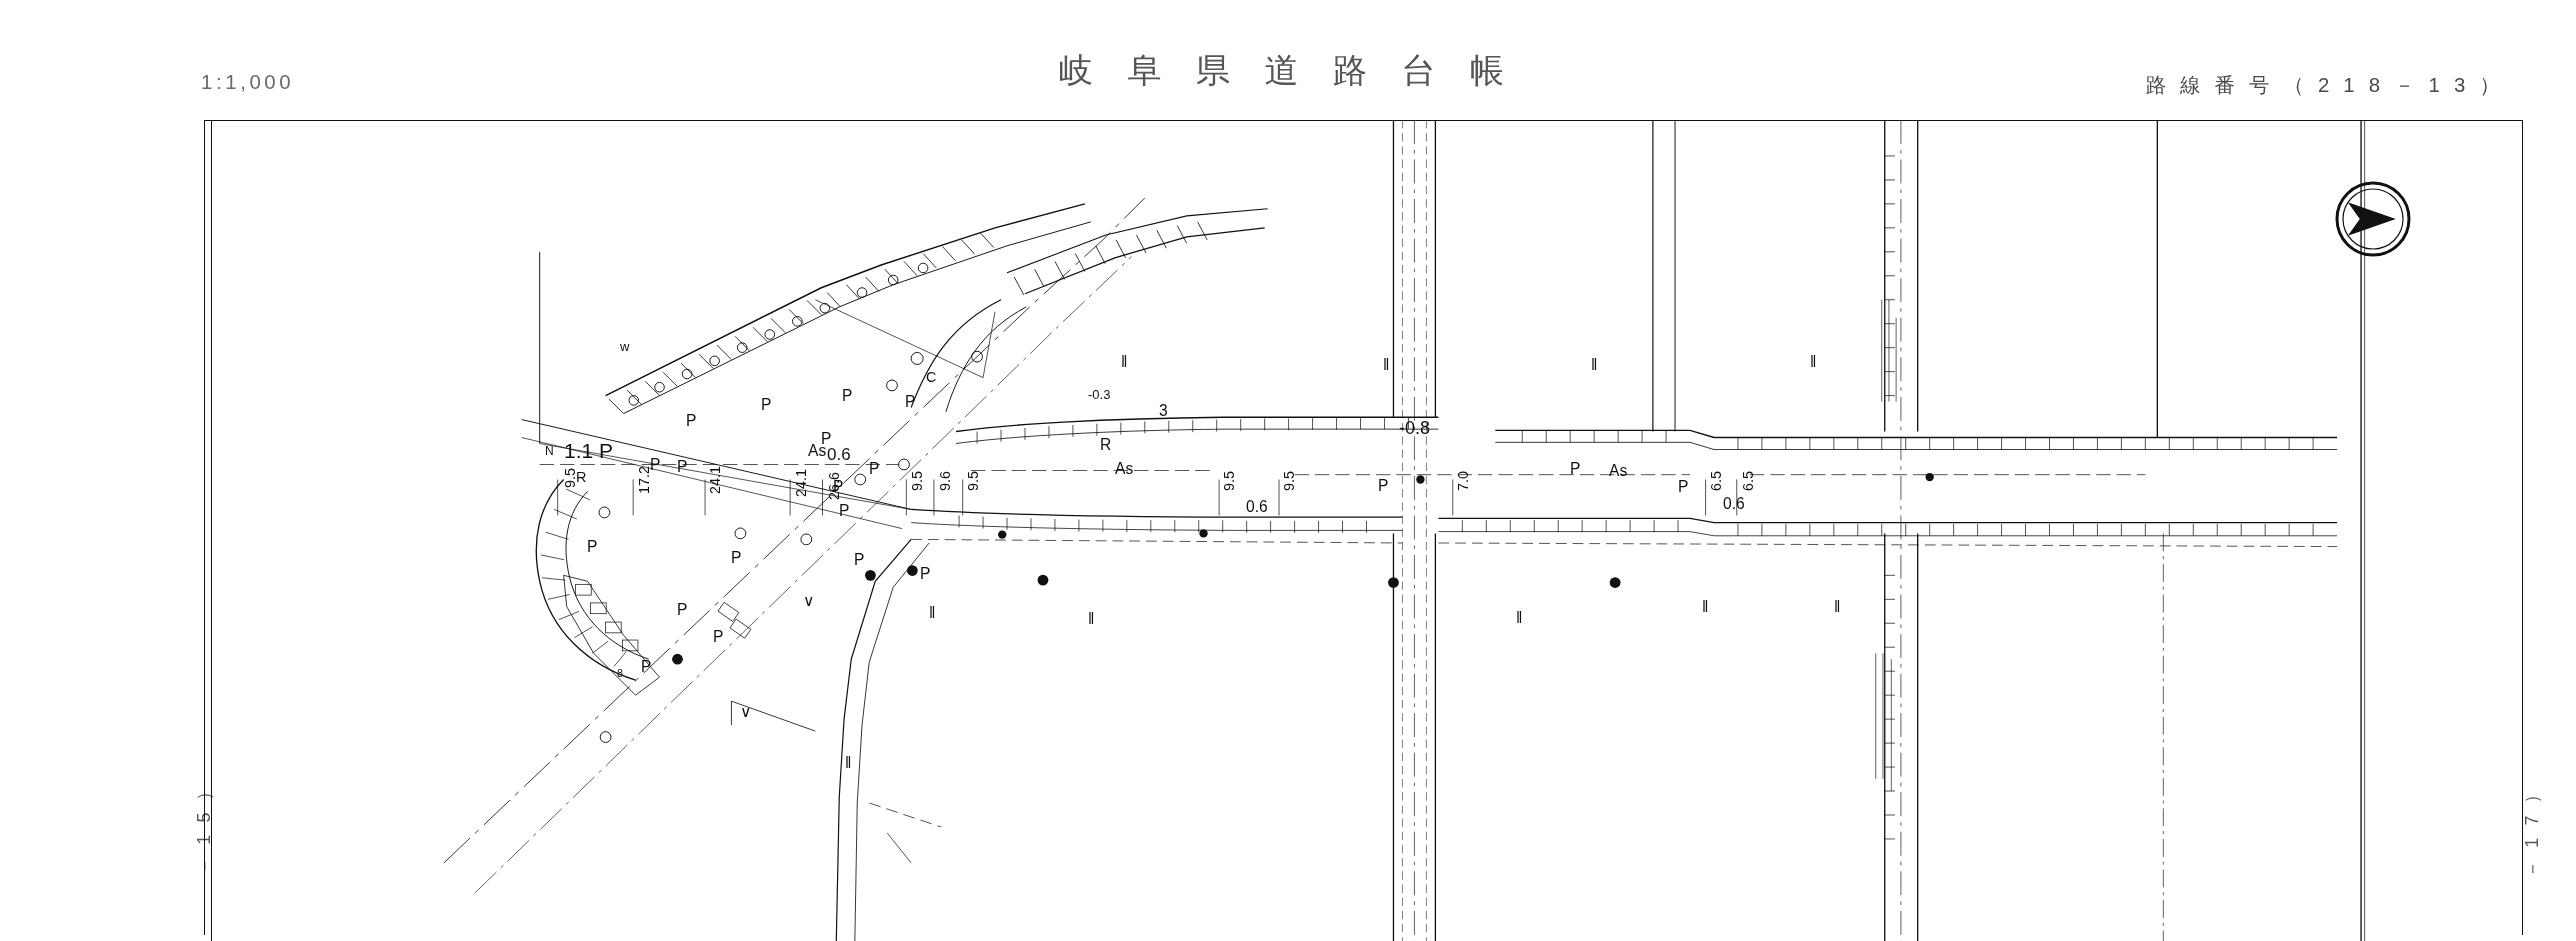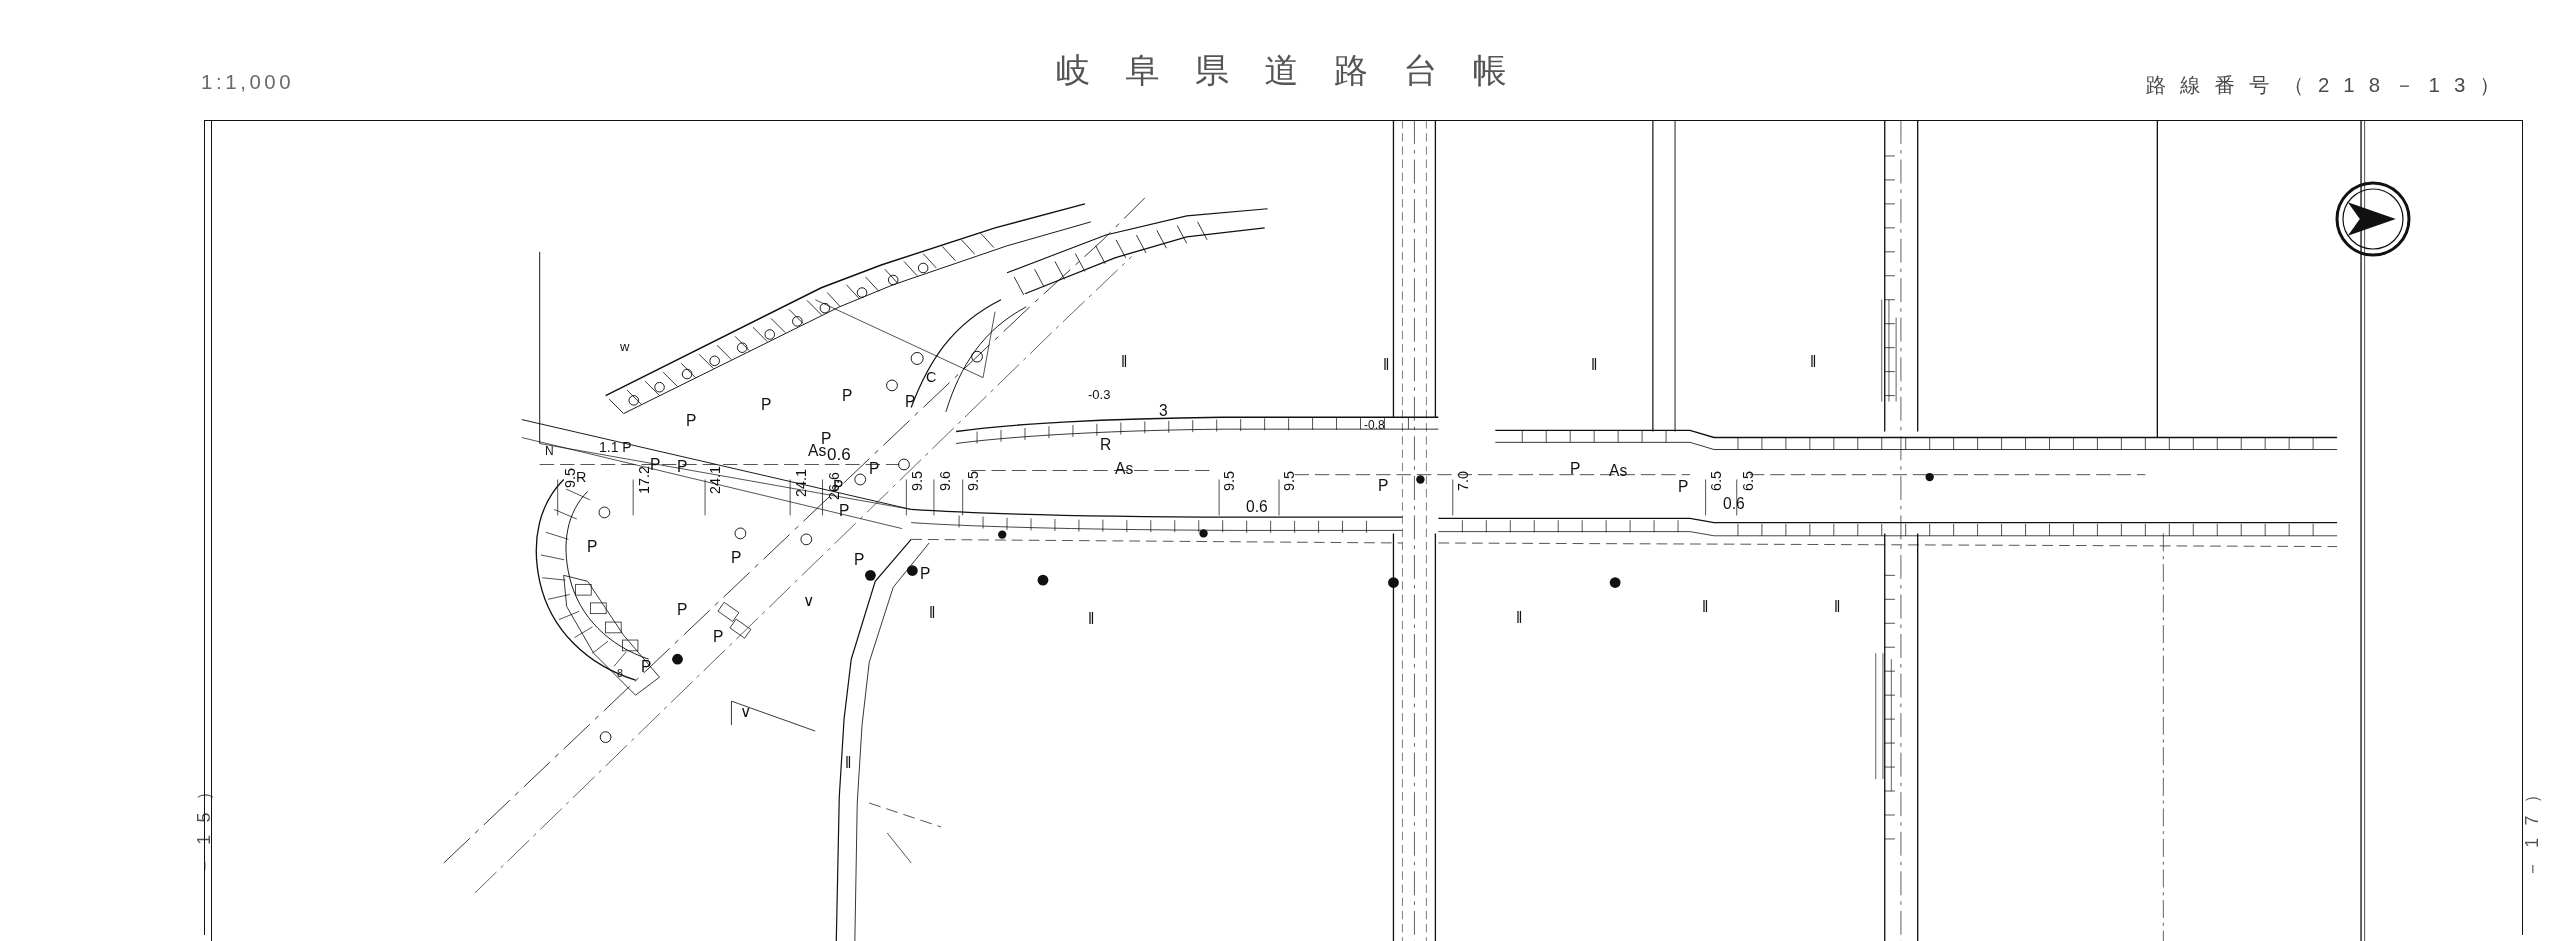--- a/index.html
+++ b/index.html
@@ -28,21 +28,21 @@
   }
   #sheet-title {
     position: absolute;
     left: 0;
     top: 48px;
     width: 2576px;
     text-align: center;
     font-size: 34px;
     letter-spacing: 13px;
     color: #555555;
-    font-family: Liberation Sans, sans-serif;
+    font-family: Liberation Serif, serif;
     white-space: nowrap;
   }
   #route-number {
     position: absolute;
     right: 72px;
     top: 71px;
     font-size: 20.4px;
     letter-spacing: 4.2px;
     color: #4a4a4a;
     white-space: nowrap;
@@ -497,25 +497,25 @@
     <div class="map-label" style="left: 677px; top: 602px; font-size: 15.6px;">P</div>
     <div class="map-label" style="left: 713px; top: 629px; font-size: 15.6px;">P</div>
     <div class="map-label" style="left: 641px; top: 659px; font-size: 15.6px;">P</div>
     <div class="map-label" style="left: 839px; top: 503px; font-size: 15.6px;">P</div>
     <div class="map-label" style="left: 926px; top: 370px; font-size: 14.4px;">C</div>
     <div class="map-label" style="left: 1100px; top: 437px; font-size: 15.6px;">R</div>
     <div class="map-label" style="left: 576px; top: 470px; font-size: 14.4px;">R</div>
     <div class="map-label" style="left: 808px; top: 443px; font-size: 15.6px;">As</div>
     <div class="map-label" style="left: 1115px; top: 461px; font-size: 15.6px;">As</div>
     <div class="map-label" style="left: 1609px; top: 463px; font-size: 15.6px;">As</div>
-    <div class="map-label" style="left: 599px; top: 440px; font-size: 14px;">1.1 P</div>
+    <div class="map-label" style="left: 564px; top: 440px; font-size: 21px;">1.1 P</div>
     <div class="map-label" style="left: 827px; top: 446px; font-size: 17px;">0.6</div>
     <div class="map-label" style="left: 1088px; top: 388px; font-size: 13px;">-0.3</div>
     <div class="map-label" style="left: 1159px; top: 403px; font-size: 15.6px;">3</div>
-    <div class="map-label" style="left: 1364px; top: 419px; font-size: 12px;">-0.8</div>
+    <div class="map-label" style="left: 1399px; top: 419px; font-size: 18px;">-0.8</div>
     <div class="map-label" style="left: 1246px; top: 499px; font-size: 15.6px;">0.6</div>
     <div class="map-label" style="left: 1723px; top: 496px; font-size: 15.6px;">0.6</div>
     <div class="map-label vert" style="left: 563px; top: 488px; font-size: 14.4px; transform: rotate(-90deg);">9.5</div>
     <div class="map-label vert" style="left: 637px; top: 494px; font-size: 14.4px; transform: rotate(-90deg);">17.2</div>
     <div class="map-label vert" style="left: 708px; top: 494px; font-size: 14.4px; transform: rotate(-90deg);">24.1</div>
     <div class="map-label vert" style="left: 794px; top: 497px; font-size: 14.4px; transform: rotate(-90deg);">24.1</div>
     <div class="map-label vert" style="left: 827px; top: 500px; font-size: 14.4px; transform: rotate(-90deg);">26.6</div>
     <div class="map-label vert" style="left: 910px; top: 491px; font-size: 14.4px; transform: rotate(-90deg);">9.5</div>
     <div class="map-label vert" style="left: 938px; top: 491px; font-size: 14.4px; transform: rotate(-90deg);">9.6</div>
     <div class="map-label vert" style="left: 966px; top: 491px; font-size: 14.4px; transform: rotate(-90deg);">9.5</div>

